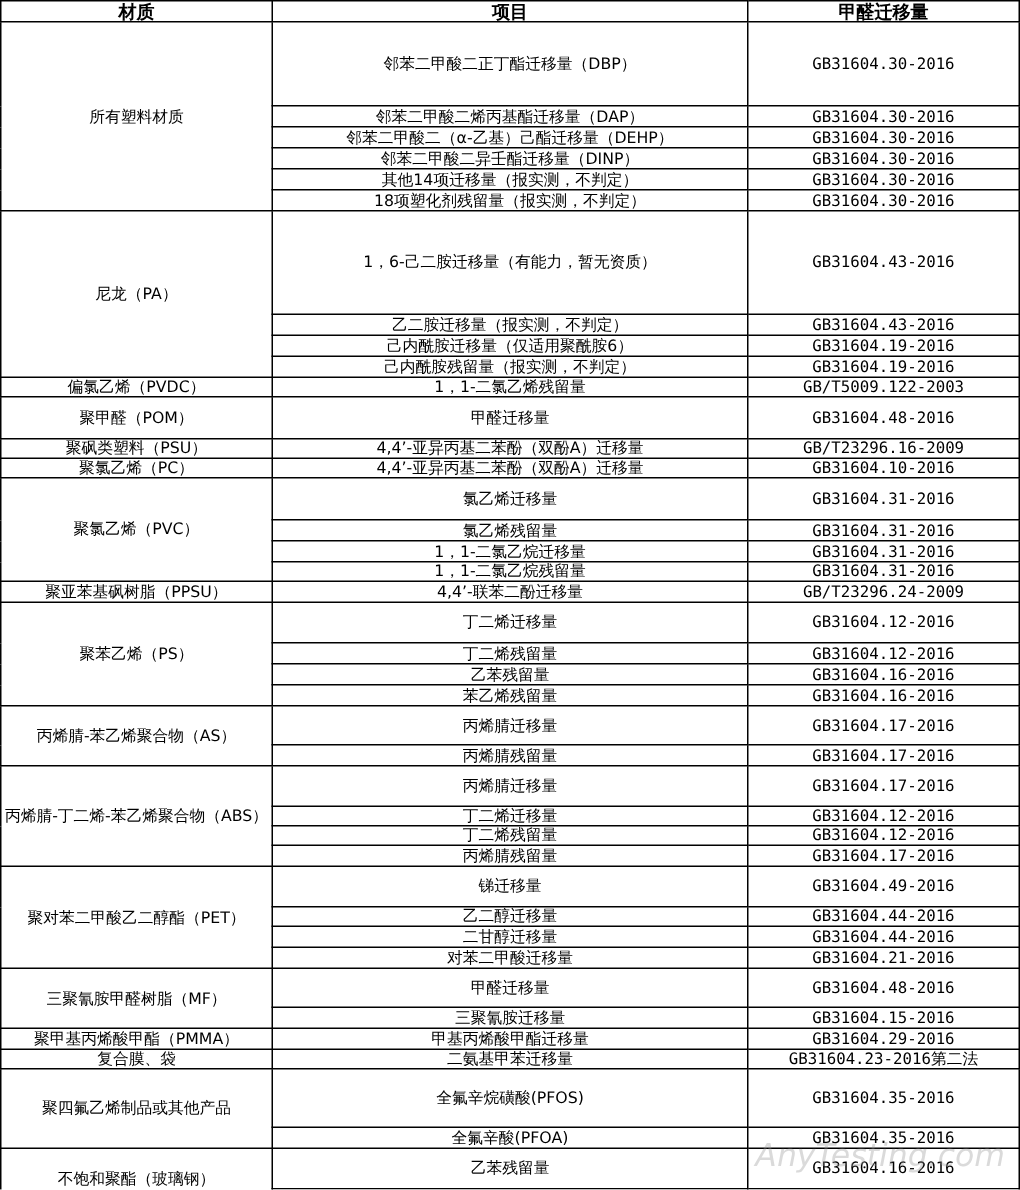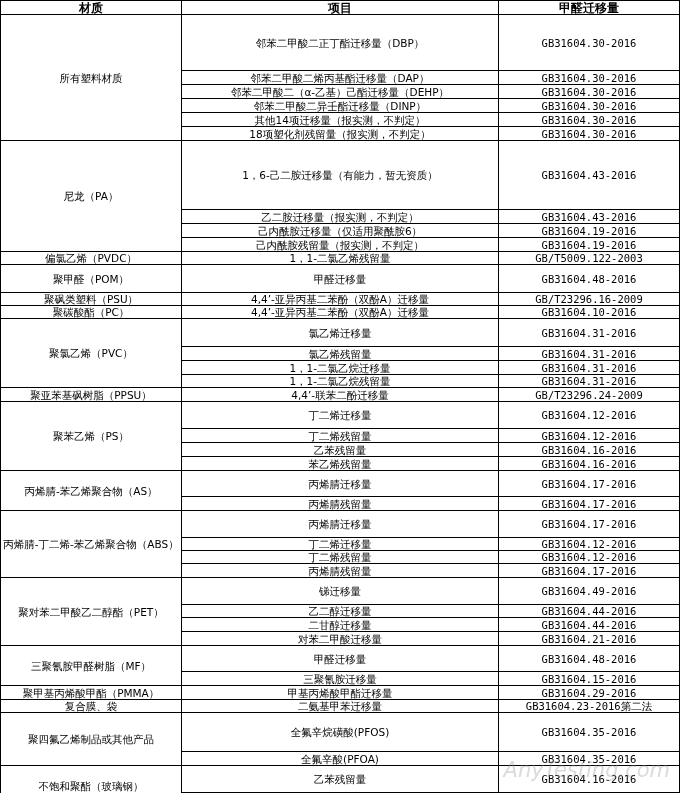--- a/index.html
+++ b/index.html
@@ -84,21 +84,21 @@
         <td rowspan="1">聚甲醛（POM）</td>
         <td>甲醛迁移量</td>
         <td class="mono">GB31604.48-2016</td>
       </tr>
       <tr style="height: 13px; padding-left: 36px;">
         <td rowspan="1">聚砜类塑料（PSU）</td>
         <td>4,4’-亚异丙基二苯酚（双酚A）迁移量</td>
         <td class="mono">GB/T23296.16-2009</td>
       </tr>
       <tr style="height: 13px;">
-        <td rowspan="1">聚碳酸酯（PC）</td>
+        <td rowspan="1">聚氯乙烯（PC）</td>
         <td>4,4’-亚异丙基二苯酚（双酚A）迁移量</td>
         <td class="mono">GB31604.10-2016</td>
       </tr>
       <tr style="height: 28px;">
         <td rowspan="4">聚氯乙烯（PVC）</td>
         <td>氯乙烯迁移量</td>
         <td class="mono">GB31604.31-2016</td>
       </tr>
       <tr style="height: 14px;">
         <td>氯乙烯残留量</td>

